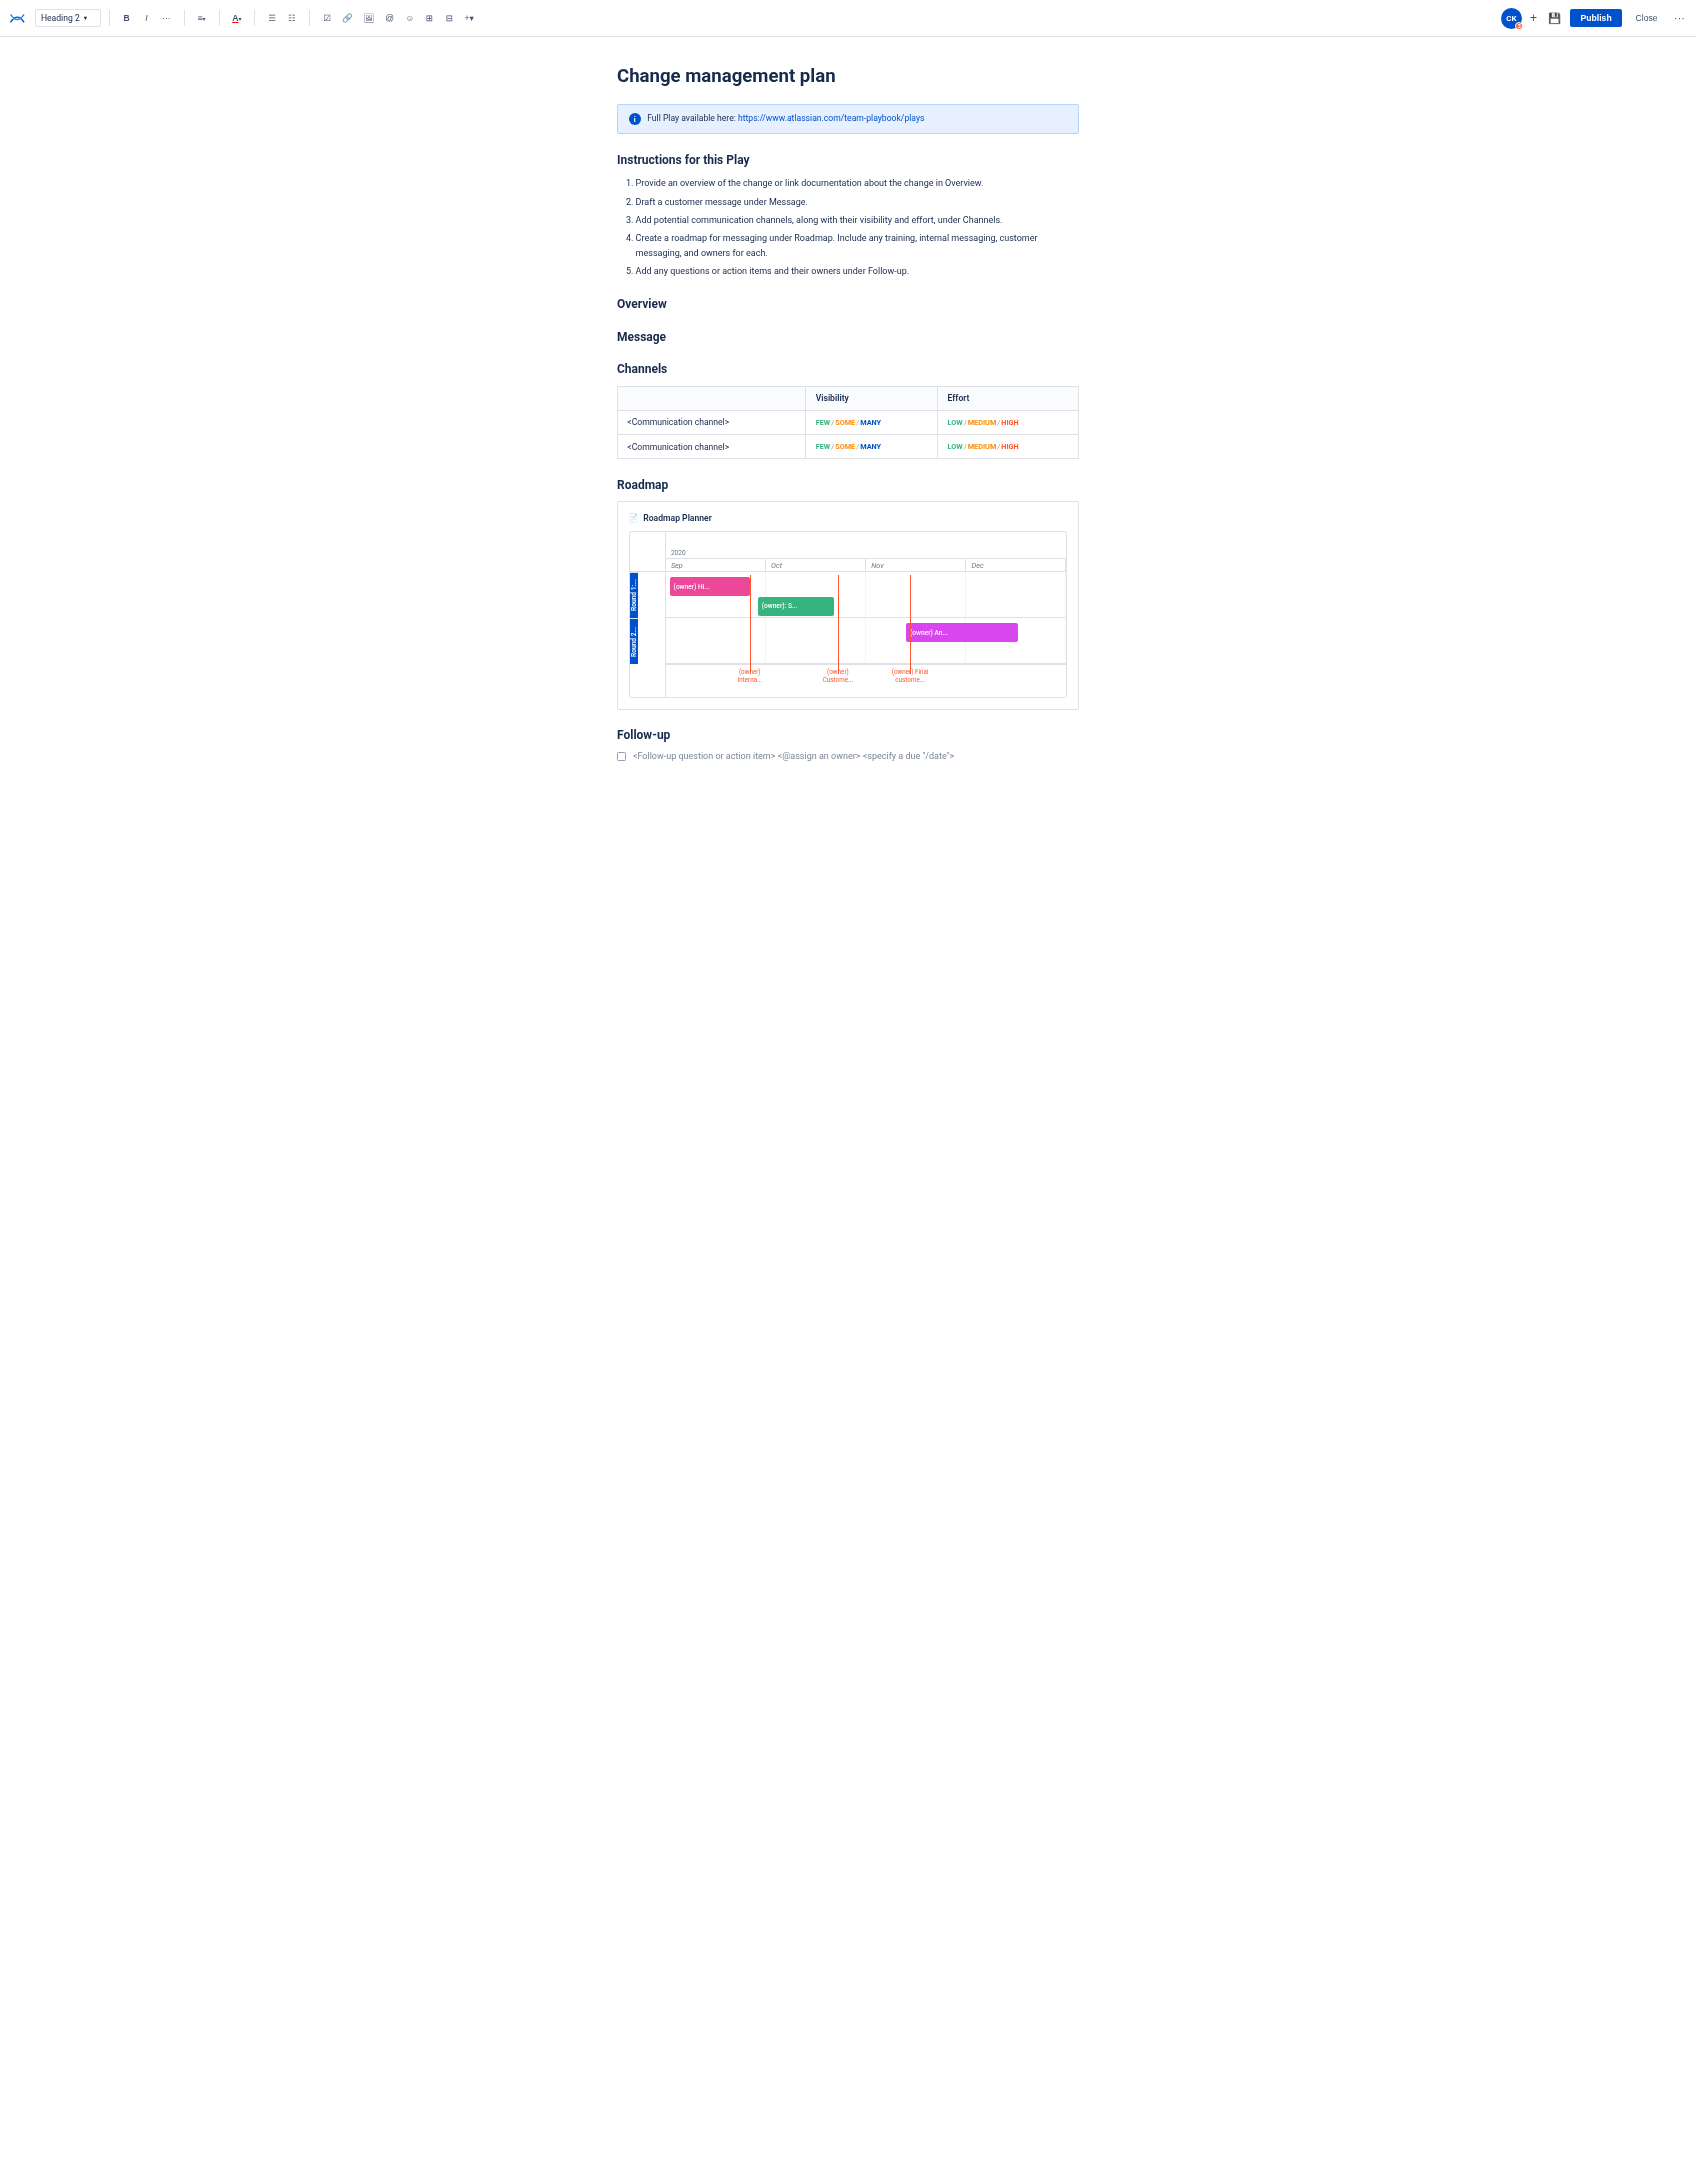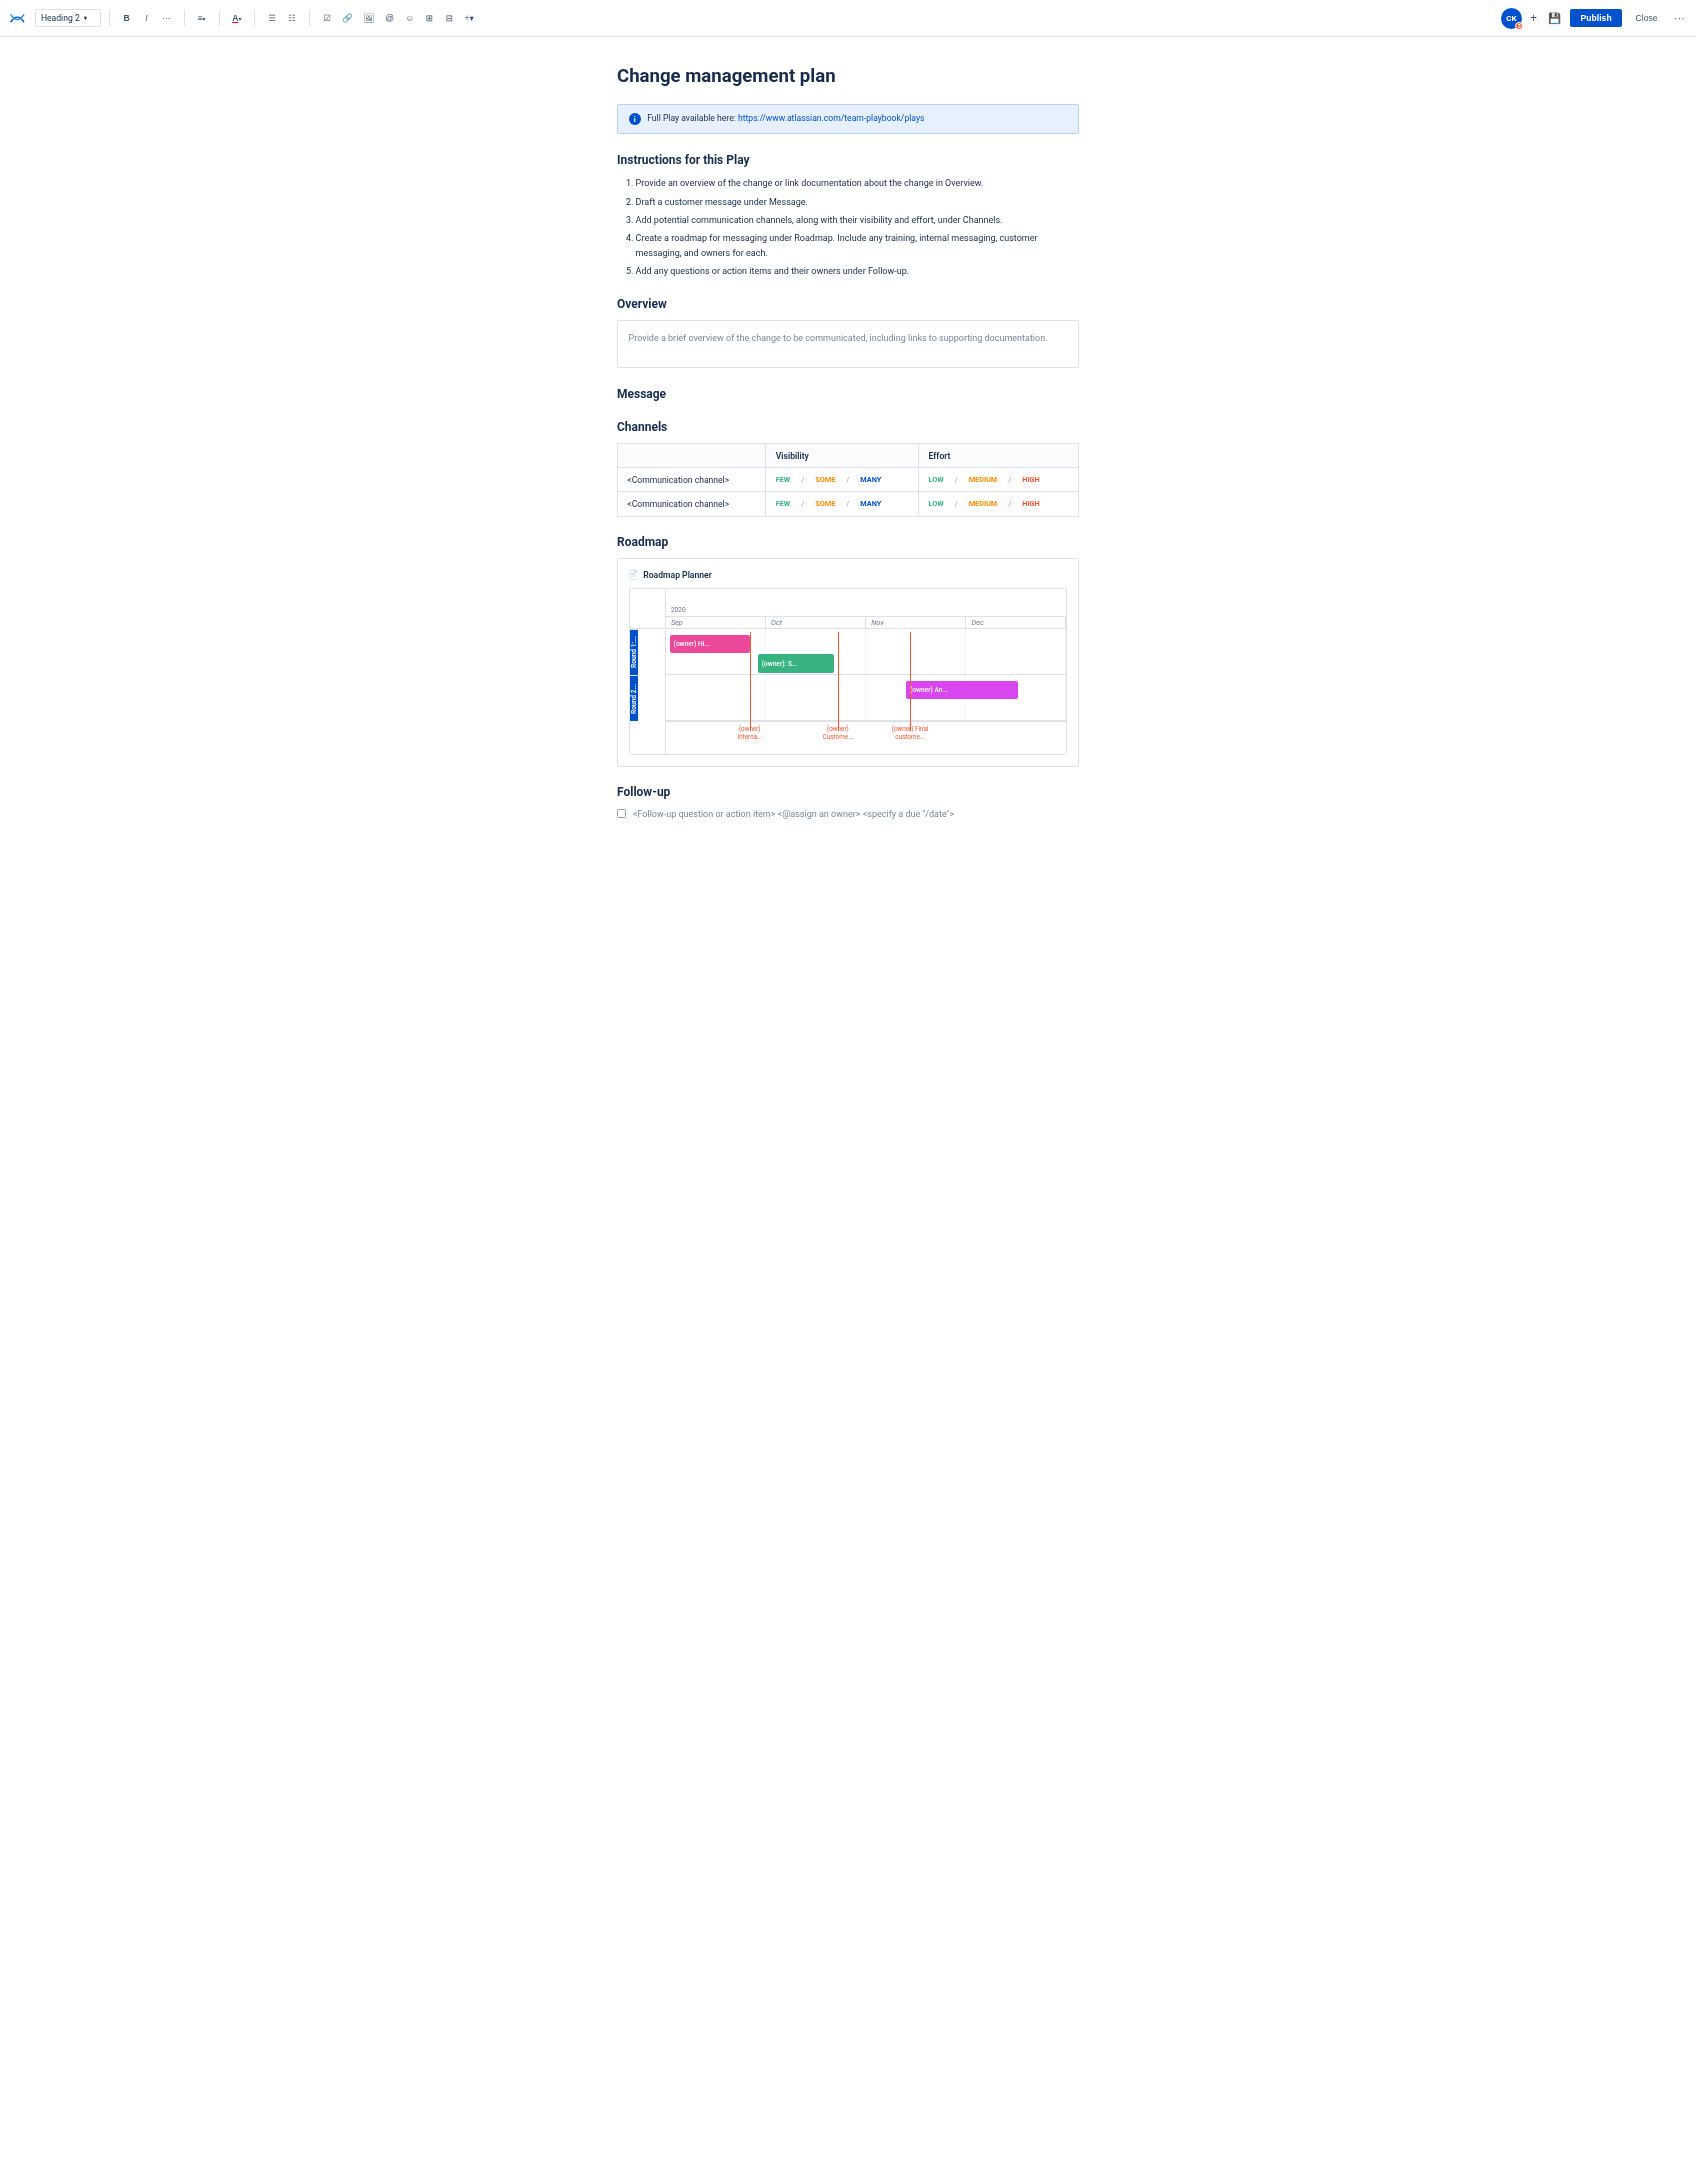--- a/index.html
+++ b/index.html
@@ -239,21 +239,21 @@
       font-weight: 600;
       color: #172b4d;
       background: #fafbfc;
     }
     .channels-table td {
       color: #172b4d;
     }
     .channel-placeholder { color: #7a869a; }
 
     
-    .badge-row { display: flex; align-items: center; gap: 11px; font-size: 7.3px; font-weight: 700; }
+    .badge-row { display: flex; align-items: center; gap: 1px; font-size: 7.3px; font-weight: 700; }
     .badge-few { color: #36b37e; }
     .badge-some { color: #ff8b00; }
     .badge-many { color: #0052cc; }
     .badge-low { color: #36b37e; }
     .badge-medium { color: #ff8b00; }
     .badge-high { color: #ff5630; }
     .badge-sep { color: #97a0af; font-weight: 400; }
 
     
     .roadmap-container {
@@ -528,21 +528,20 @@
   <h2 class="section-heading">Instructions for this Play</h2>
   <ol class="instructions-list">
     <li>Provide an overview of the change or link documentation about the change in Overview.</li>
     <li>Draft a customer message under Message.</li>
     <li>Add potential communication channels, along with their visibility and effort, under Channels.</li>
     <li>Create a roadmap for messaging under Roadmap. Include any training, internal messaging, customer messaging, and owners for each.</li>
     <li>Add any questions or action items and their owners under Follow-up.</li>
   </ol>
 
   <h2 class="section-heading">Overview</h2>
-  <div class="placeholder-box">Provide a brief overview of the change to be communicated, including links to supporting documentation.</div>
 
   <h2 class="section-heading">Message</h2>
 
   <h2 class="section-heading">Channels</h2>
   <table class="channels-table">
     <thead>
       <tr>
         <th></th>
         <th>Visibility</th>
         <th>Effort</th>

